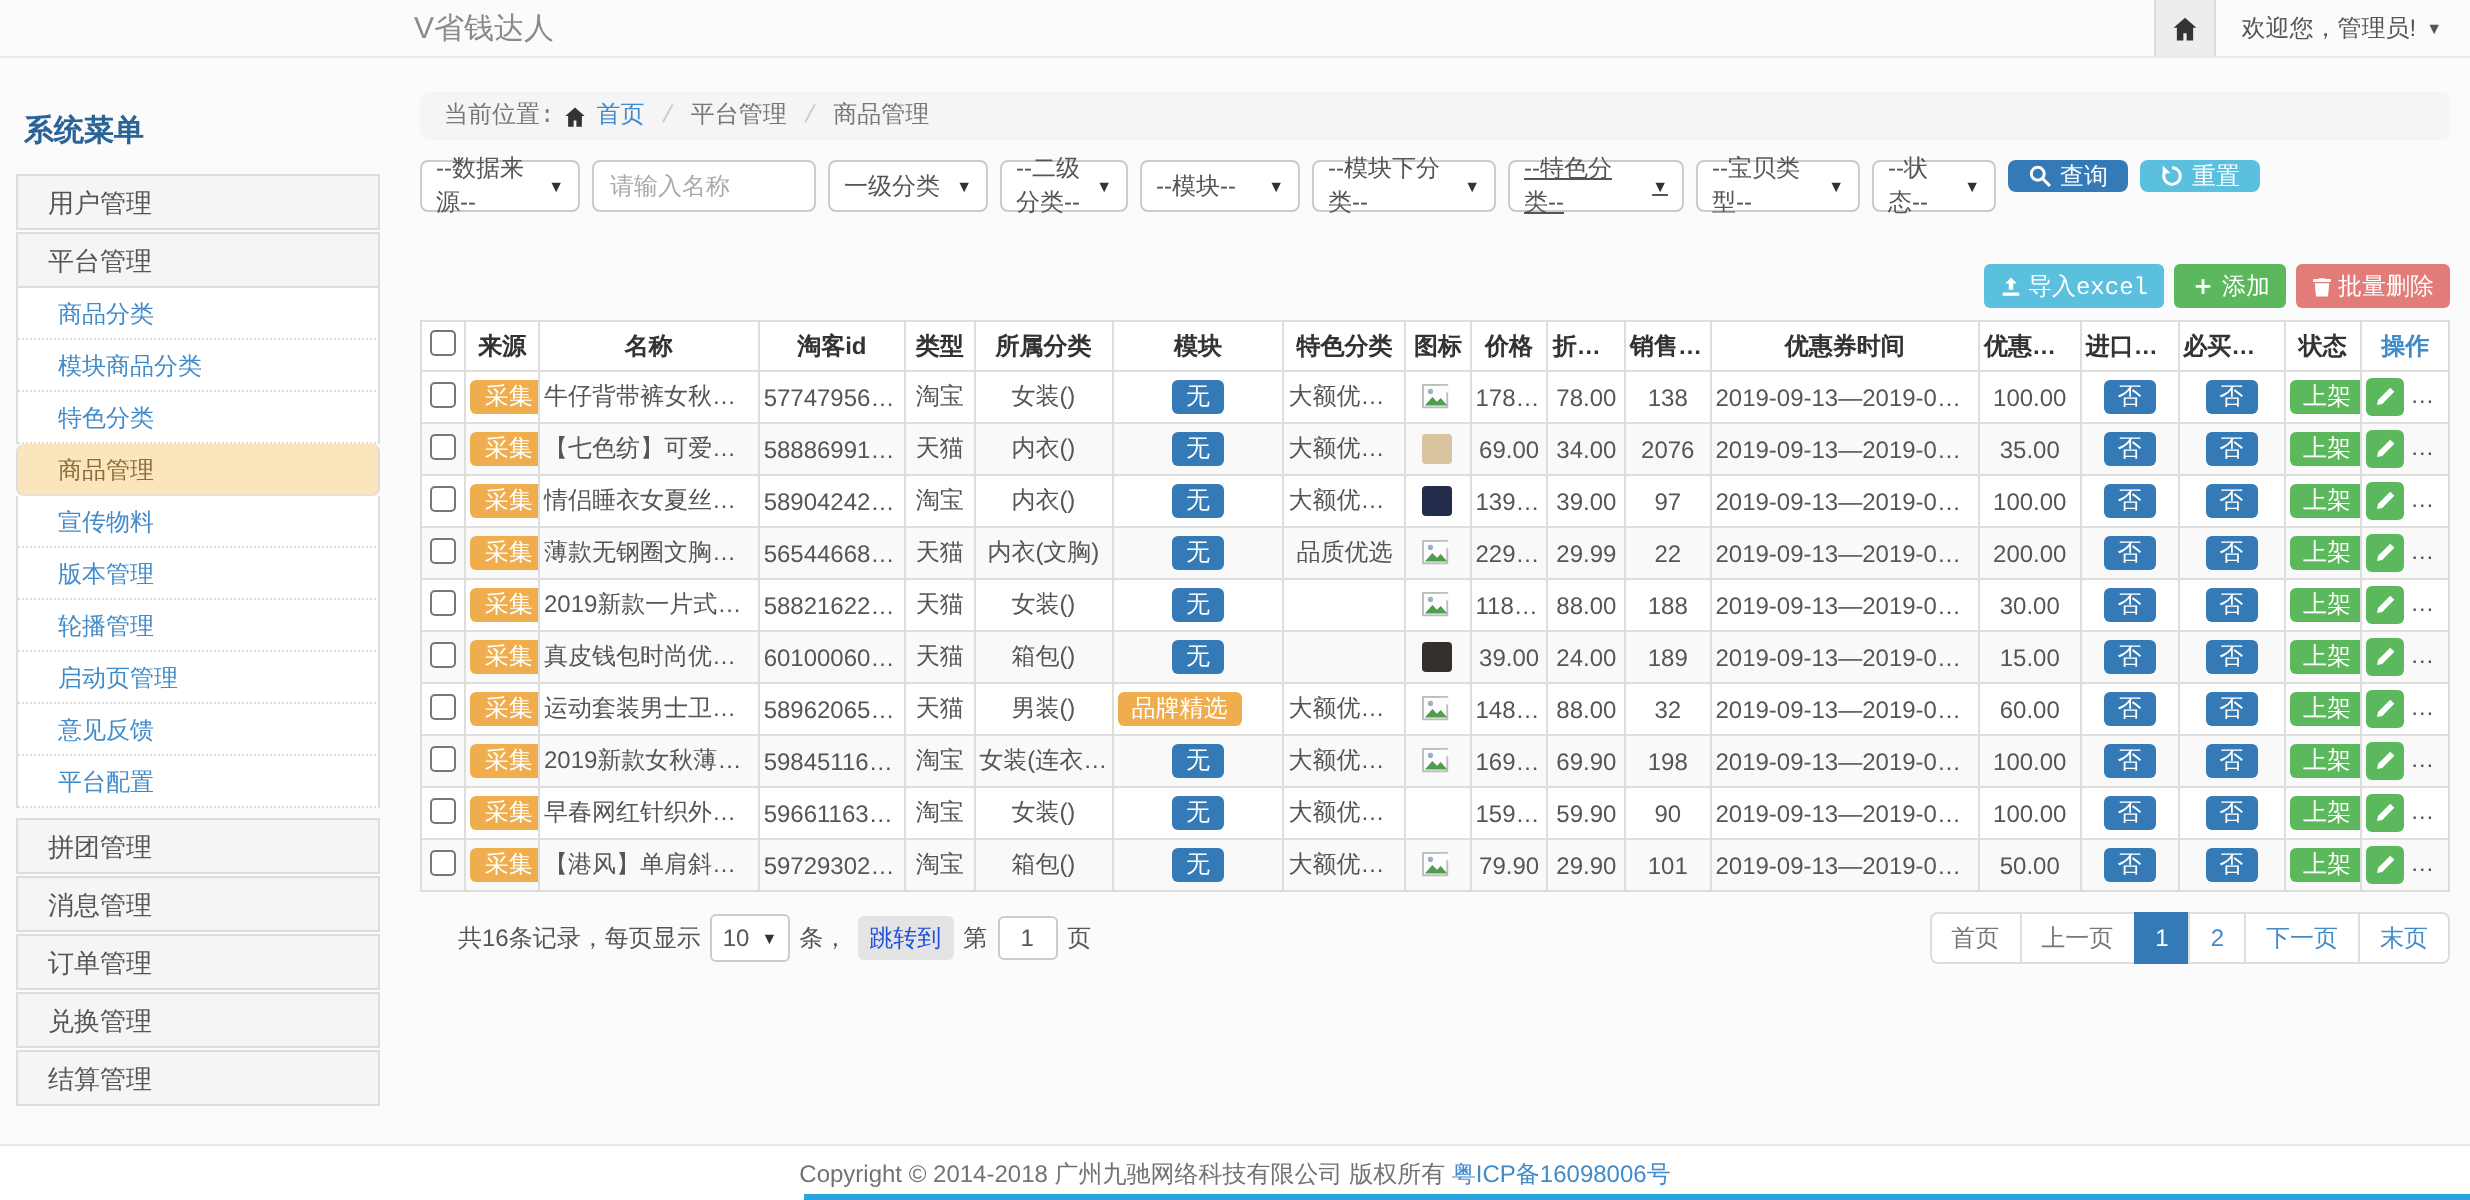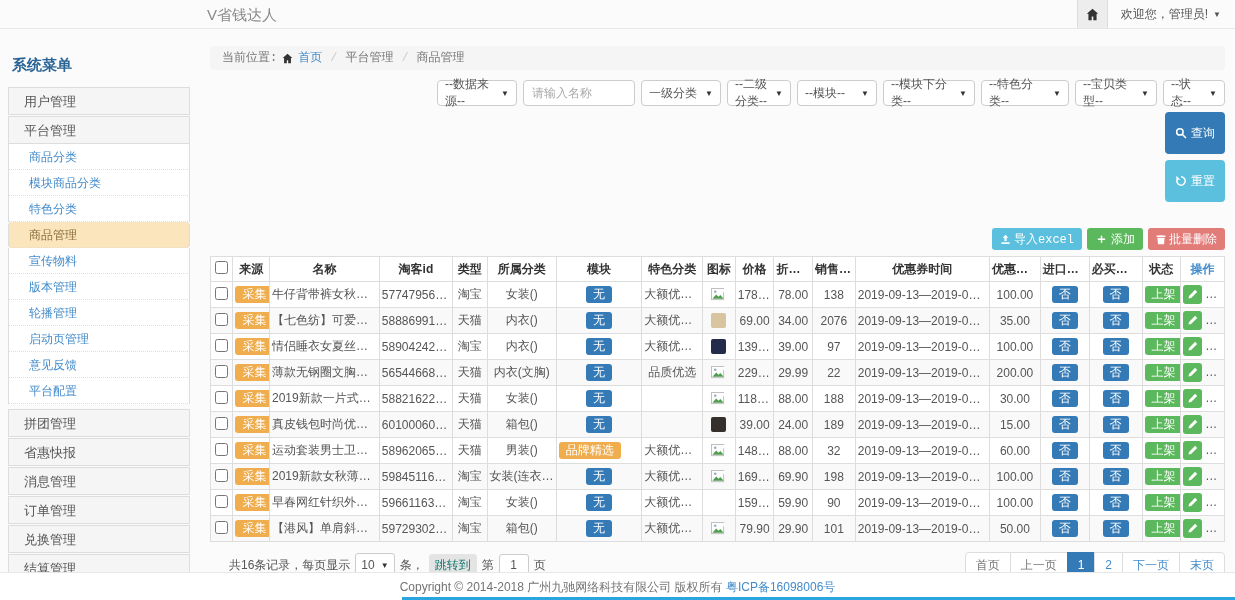--- a/index.html
+++ b/index.html
@@ -28,30 +28,30 @@
   .side-sub.active { background:#fbe5bd; border-radius:4px; color:#8a6d3b; }
   .side-sub + .side-group { margin-top:5px; }
 
   
   .main { position:absolute; left:210px; top:46px; width:1015px; }
   .breadcrumb { height:24px; line-height:24px; background:#f5f5f5; border-radius:4px;
     padding:0 12px; color:#777; display:flex; align-items:center; gap:5px;font-family:Liberation Mono, monospace; }
   .breadcrumb .bc-link { color:#428bca; cursor:pointer; }
   .bc-sep { color:#ccc; padding:0 3px; }
 
-  .filter-row { margin-top:10px; display:flex; gap:6px; align-items:flex-end;flex-direction:column; }
+  .filter-row { margin-top:10px; display:flex; gap:6px; align-items:flex-start; }
   .filter-controls { display:flex; gap:6px; align-items:center; }
   .f-select { border:1px solid #ccc; border-radius:4px; height:26px; background:#fff;
     display:flex; align-items:center; justify-content:space-between; padding:0 7px;
     color:#555; cursor:pointer; }
   .f-select .caret { font-size:8px; color:#333; margin-left:5px; }
   .f-input { border:1px solid #ccc; border-radius:4px; height:26px; width:112px; padding:0 8px;
     font-family:inherit; font-size:12px; color:#555; }
   .f-input::placeholder { color:#aaa; }
-  .btn { border:none; border-radius:4px; height:42px; padding:0 10px; color:#fff; font-size:12px;
+  .btn { border:none; border-radius:4px; height:16px; padding:0 10px; color:#fff; font-size:12px;
     display:flex; align-items:center; gap:4px; cursor:pointer; font-family:Liberation Sans, sans-serif; }
   .btn-primary { background:#337ab7; }
   .btn-info { background:#5bc0de; }
 
   .toolbar { margin-top:26px; display:flex; justify-content:flex-end; gap:5px;font-family:Liberation Mono, monospace; }
   .btn-sm { border:none; border-radius:3px; height:22px; padding:0 8px; color:#fff; font-size:12px;
     display:flex; align-items:center; gap:3px; cursor:pointer; font-family:inherit; }
   .btn-import { background:#5bc0de; }
   .btn-add { background:#5cb85c; }
   .btn-batch { background:#e27c79; }
@@ -76,21 +76,21 @@
   .op-edit { background:#5cb85c; margin-right:3px; }
   .op-del { background:#d9534f; }
 
   
   .pager-row { margin-top:10px; display:flex; justify-content:space-between; align-items:center; }
   .pager-left { display:flex; align-items:center; gap:5px; color:#555;margin-left:19px; }
   .pp-select { border:1px solid #ccc; border-radius:3px; height:24px; background:#fff;
     display:flex; align-items:center; padding:0 5px; gap:6px; cursor:pointer; }
   .pp-select .caret { font-size:8px; color:#333; }
   .jump-btn { background:#e4e4e4; border:none; border-radius:3px; height:22px; padding:0 6px;
-    color:#0f766e; font-size:12px; cursor:pointer; font-family:Liberation Serif, serif; }
+    color:#1d4ed8; font-size:12px; cursor:pointer; font-family:Liberation Serif, serif; }
   .page-input { width:30px; height:22px; border:1px solid #ccc; border-radius:3px; text-align:center;
     font-family:inherit; font-size:12px; color:#555; }
   .pager { display:flex; }
   .pg-item { border:1px solid #ddd; margin-left:-1px; height:26px; line-height:24px; padding:0 10px;
     background:#fff; cursor:pointer; }
   .pg-item:first-child { margin-left:0; border-radius:4px 0 0 4px; }
   .pg-item:last-child { border-radius:0 4px 4px 0; }
   .pg-muted { color:#777; }
   .pg-link { color:#428bca; }
   .pg-active { background:#337ab7; border-color:#337ab7; color:#fff; }
@@ -130,21 +130,20 @@
       <div class="side-sub">模块商品分类</div>
       <div class="side-sub">特色分类</div>
       <div class="side-sub active">商品管理</div>
       <div class="side-sub">宣传物料</div>
       <div class="side-sub">版本管理</div>
       <div class="side-sub">轮播管理</div>
       <div class="side-sub">启动页管理</div>
       <div class="side-sub">意见反馈</div>
       <div class="side-sub">平台配置</div>
       <div class="side-group">拼团管理</div>
-      <div class="side-group">省惠快报</div>
       <div class="side-group">消息管理</div>
       <div class="side-group">订单管理</div>
       <div class="side-group">兑换管理</div>
       <div class="side-group">结算管理</div>
     </div>
 </div>
 
 <div class="main">
 
   <div class="breadcrumb">
@@ -175,21 +174,21 @@
           <span class="caret">▼</span>
         </div>
         <div class="f-select" style="width: 80px;">
           <span>--模块--</span>
           <span class="caret">▼</span>
         </div>
         <div class="f-select" style="width: 92px;">
           <span>--模块下分类--</span>
           <span class="caret">▼</span>
         </div>
-        <div class="f-select" style="width: 88px;">
+        <div class="f-select" style="width: 88px; text-decoration: underline;">
           <span>--特色分类--</span>
           <span class="caret">▼</span>
         </div>
         <div class="f-select" style="width: 82px;">
           <span>--宝贝类型--</span>
           <span class="caret">▼</span>
         </div>
         <div class="f-select" style="width: 62px;">
           <span>--状态--</span>
           <span class="caret">▼</span>

